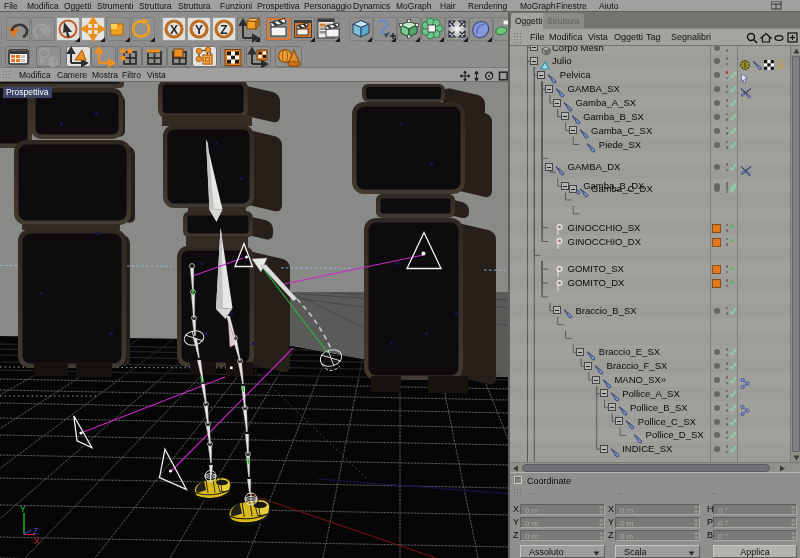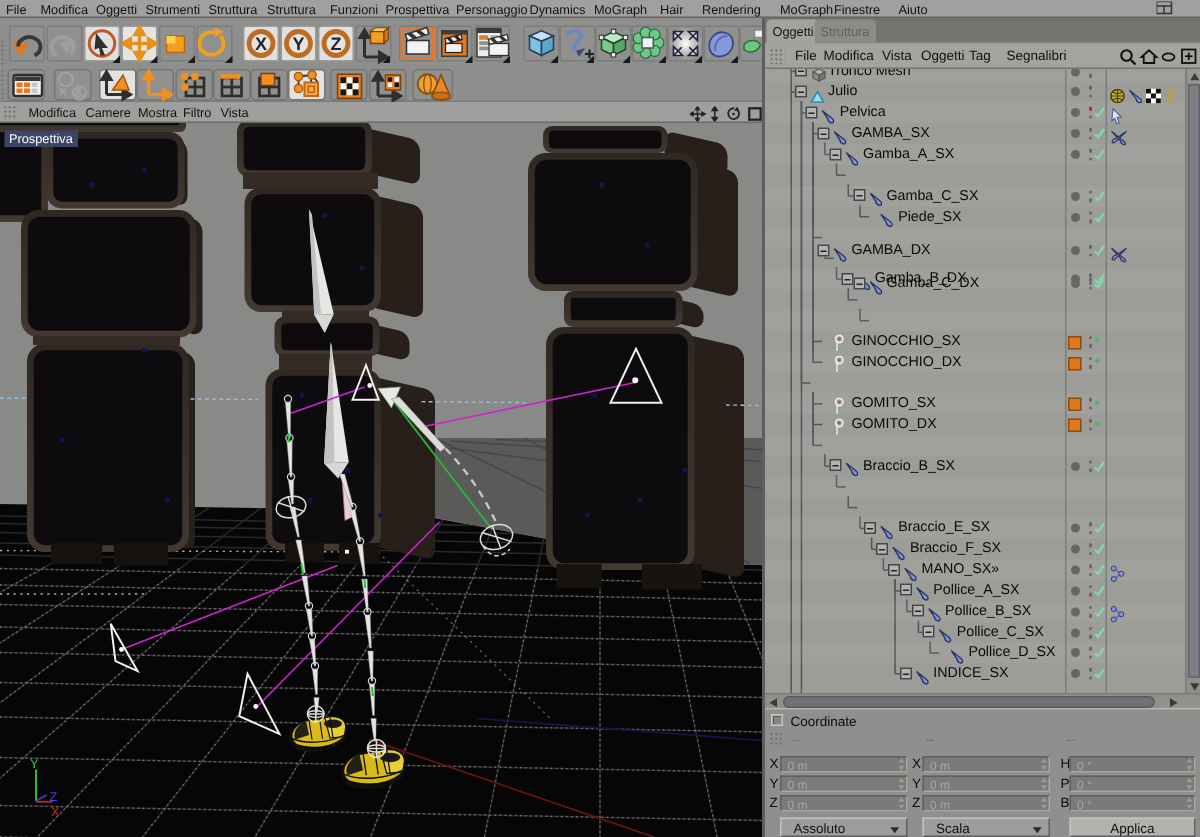--- a/index.html
+++ b/index.html
@@ -749,21 +749,21 @@
 <div class="abs" style="left:0;top:327.0px;width:280px;height:14px;background:rgba(255,255,255,0.045)"></div>
 <div class="abs" style="left:0;top:354.7px;width:280px;height:14px;background:rgba(255,255,255,0.045)"></div>
 <div class="abs" style="left:0;top:382.4px;width:280px;height:14px;background:rgba(255,255,255,0.045)"></div>
 <div class="row" style="top:-5.4px">
 <div class="ebox" style="left:19.5px;top:2.5px"></div>
 <div class="abs" style="left:29.5px;top:1.5px"><svg width="11" height="10" viewBox="0 0 11 10">
             <polygon points="2,3 6,1 10,3 6,5" fill="#b8b8b6" stroke="#555" stroke-width="0.8"></polygon>
             <polygon points="2,3 2,7 6,9 6,5" fill="#909090" stroke="#555" stroke-width="0.8"></polygon>
             <polygon points="10,3 10,7 6,9 6,5" fill="#787878" stroke="#555" stroke-width="0.8"></polygon>
           </svg></div>
-<div class="nm" style="left:42.0px">Tronco Mesh</div>
+<div class="nm" style="left:42.0px">Corpo Mesh</div>
 <div class="abs" style="left:203.5px;top:4px;width:6px;height:6px;border-radius:50%;background:#67675f"></div>
 <div class="abs" style="left:215.5px;top:3px;width:2.6px;height:2.6px;border-radius:50%;background:#68686a"></div>
 <div class="abs" style="left:215.5px;top:8.5px;width:2.6px;height:2.6px;border-radius:50%;background:#68686a"></div>
 </div>
 <div class="row" style="top:8.4px">
 <div class="ebox" style="left:19.5px;top:2.5px"></div>
 <div class="abs" style="left:29.5px;top:1.5px"><svg width="10" height="9" viewBox="0 0 10 9">
             <polygon points="5,1 9,8 1,8" fill="#9adcec" stroke="#3090a8" stroke-width="1.1"></polygon>
           </svg></div>
 <div class="nm" style="left:42.0px">Julio</div>
@@ -826,20 +826,33 @@
               <path d="M11 1.5 L3.5 8.6 C2.4 9.8 1 9.4 1.6 8 C2.1 6.9 3 6.2 4 6.3 L11 1.5 Z"></path>
             </g>
           </svg></div>
 </div>
 <div class="row" style="top:50.0px">
 <div class="ebox" style="left:42.9px;top:2.5px"></div>
 <div class="abs" style="left:52.9px;top:1.5px"><svg width="11" height="10" viewBox="0 0 11 10">
             <path d="M1.2 0.8 L7.6 5.8 C9.4 7.2 8.9 9.4 7.1 8.9 C5.8 8.5 4.9 7.5 4.9 6.2 L1.2 0.8 Z" fill="#8292dc" stroke="#2a3460" stroke-width="0.9"></path>
           </svg></div>
 <div class="nm" style="left:65.4px">Gamba_A_SX</div>
+<div class="abs" style="left:203.5px;top:4px;width:6px;height:6px;border-radius:50%;background:#67675f"></div>
+<div class="abs" style="left:215.5px;top:3px;width:2.6px;height:2.6px;border-radius:50%;background:#68686a"></div>
+<div class="abs" style="left:215.5px;top:8.5px;width:2.6px;height:2.6px;border-radius:50%;background:#68686a"></div>
+<svg class="abs" style="left:219px;top:3px" width="8" height="8" viewBox="0 0 8 8">
+          <path d="M1 4.5 L3 6.5 L7 1" fill="none" stroke="#84d8a8" stroke-width="1.5"></path>
+        </svg>
+</div>
+<div class="row" style="top:63.9px">
+<div class="ebox" style="left:50.7px;top:2.5px"></div>
+<div class="abs" style="left:60.7px;top:1.5px"><svg width="11" height="10" viewBox="0 0 11 10">
+            <path d="M1.2 0.8 L7.6 5.8 C9.4 7.2 8.9 9.4 7.1 8.9 C5.8 8.5 4.9 7.5 4.9 6.2 L1.2 0.8 Z" fill="#8292dc" stroke="#2a3460" stroke-width="0.9"></path>
+          </svg></div>
+<div class="nm" style="left:73.2px">Gamba_B_SX</div>
 <div class="abs" style="left:203.5px;top:4px;width:6px;height:6px;border-radius:50%;background:#67675f"></div>
 <div class="abs" style="left:215.5px;top:3px;width:2.6px;height:2.6px;border-radius:50%;background:#68686a"></div>
 <div class="abs" style="left:215.5px;top:8.5px;width:2.6px;height:2.6px;border-radius:50%;background:#68686a"></div>
 <svg class="abs" style="left:219px;top:3px" width="8" height="8" viewBox="0 0 8 8">
           <path d="M1 4.5 L3 6.5 L7 1" fill="none" stroke="#84d8a8" stroke-width="1.5"></path>
         </svg>
 </div>
 <div class="row" style="top:77.7px">
 <div class="ebox" style="left:58.5px;top:2.5px"></div>
 <div class="abs" style="left:68.5px;top:1.5px"><svg width="11" height="10" viewBox="0 0 11 10">

